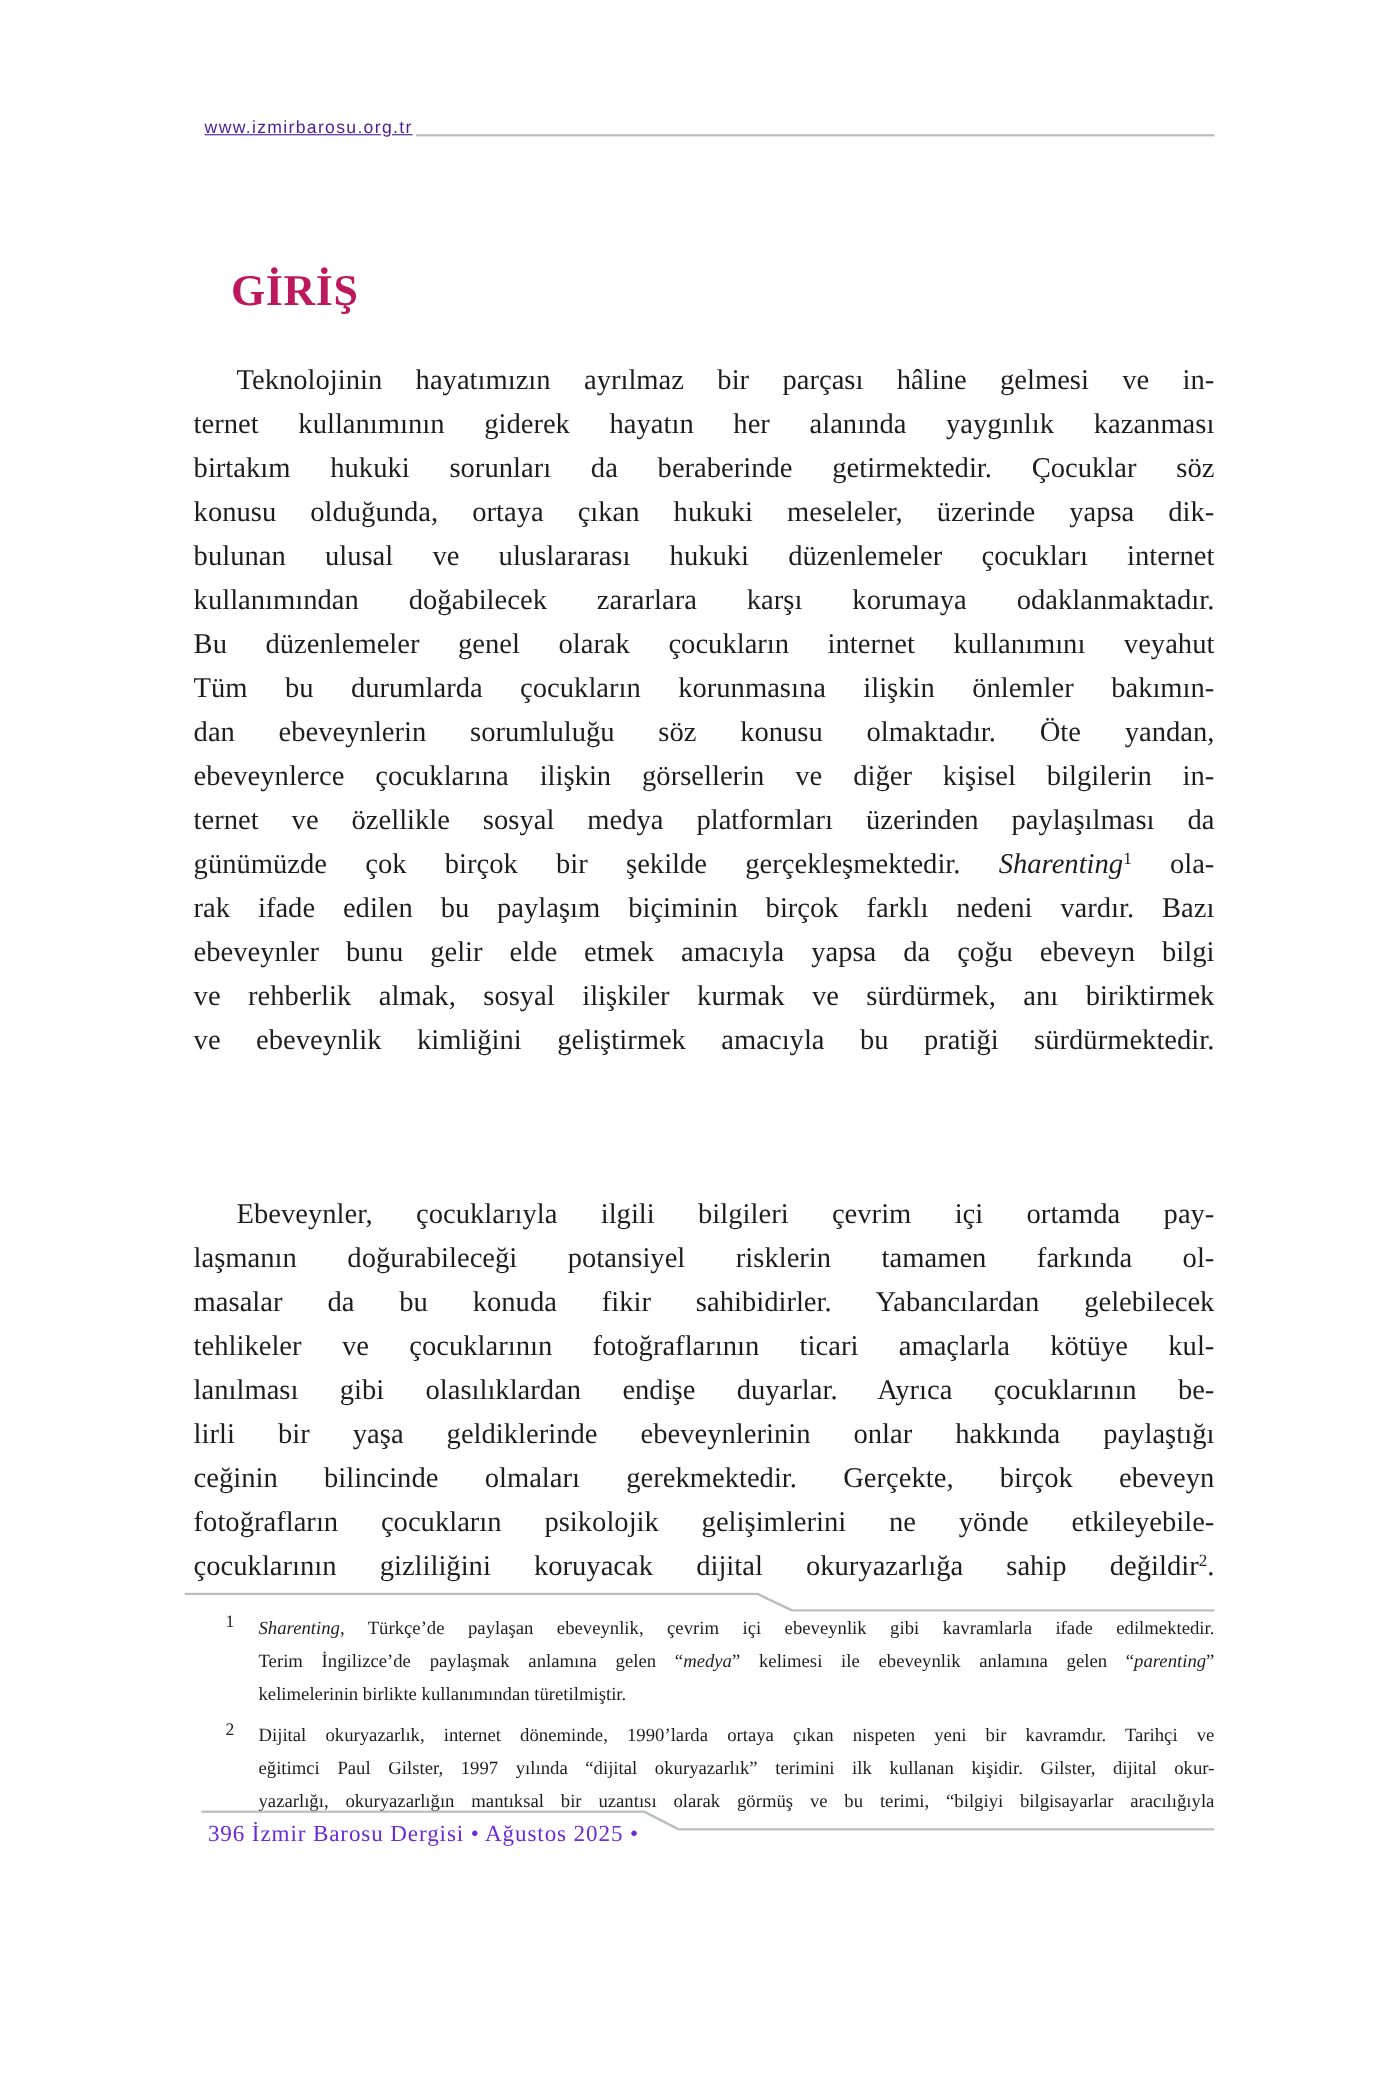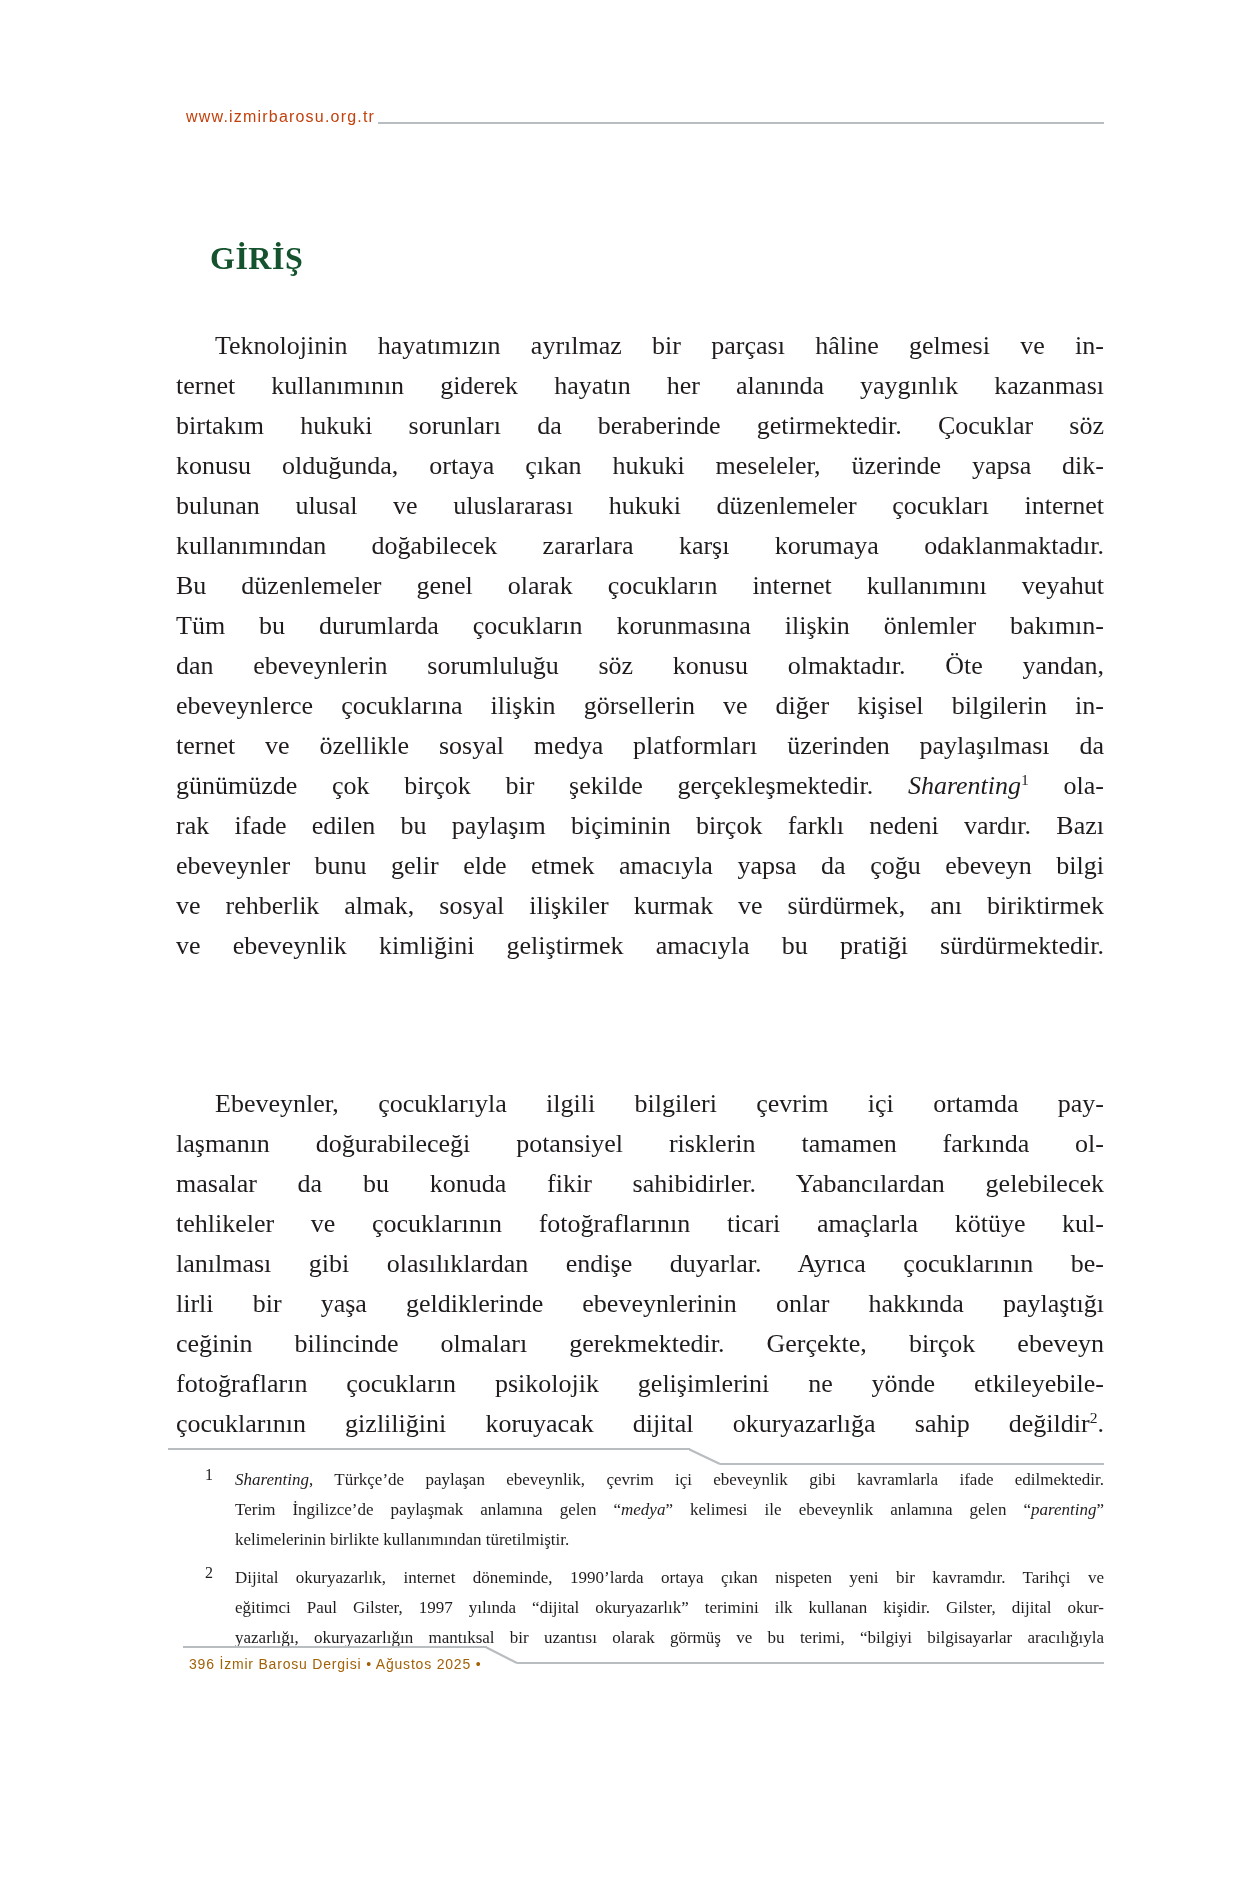--- a/index.html
+++ b/index.html
@@ -4,27 +4,27 @@
 <style>
   html,body { margin:0; padding:0; background:#ffffff; }
   .page {
     position:relative; width:1260px; height:1890px; background:#ffffff;
     font-family:"Liberation Serif", serif; color:#201c1d; overflow:hidden;
   }
 
   
   .header { position:absolute; left:186px; right:156px; top:108px; display:flex; align-items:flex-start; }
   .header-url {
-    font-family:"Liberation Sans", sans-serif; font-size:16px; color:#c2410c;
-    letter-spacing:1.2px; white-space:nowrap;
+    font-family:"Liberation Sans", sans-serif; font-size:16px; color:#4c1d95;
+    letter-spacing:1.2px; white-space:nowrap;text-decoration:underline;
   }
   .header-rule { flex:1; border-top:2px solid #b9bdbf; margin-top:14px; margin-left:3px; }
 
   
-  .title { position:absolute; left:210px; top:240px; margin:0; font-size:32px; font-weight:bold; letter-spacing:0.5px; color:#14532d; }
+  .title { position:absolute; left:210px; top:240px; margin:0; font-size:40px; font-weight:bold; letter-spacing:0.5px; color:#be185d; }
 
   
   .para { position:absolute; left:176px; width:928px; font-size:26px; line-height:40px; }
   .para1 { top:326px; }
   .para2 { top:1084px; }
   .tline { text-align:justify; text-align-last:justify; }
   .tline.indent { text-indent:39px; }
   .tline.nostretch { text-align-last:left; }
   .it { font-style:italic; }
   .sup { font-size:0.6em; vertical-align:0.55em; line-height:0; }
@@ -40,21 +40,21 @@
   .footnote { position:absolute; left:205px; width:899px; font-size:17px; line-height:30px; }
   .fn1 { top:1465px; }
   .fn2 { top:1563px; }
   .fn-marker { position:absolute; left:0; top:-5px; font-size:16px; }
   .fn-lines { margin-left:30px; }
 
   
   .footer-band { position:absolute; left:183px; right:156px; top:1646px; display:flex; align-items:flex-start; }
   .footer-left { border-top:2.2px solid #b9bdbf; padding:7px 6px 0 6px; }
   .footer-text {
-    font-family:Liberation Sans, sans-serif; font-size:14px; color:#a16207;
+    font-family:Liberation Serif, serif; font-size:21px; color:#6d28d9;
     letter-spacing:0.8px; white-space:nowrap;
   }
   .footer-band .seg-b { margin-top:16px; }
 </style>
 </head>
 <body>
 
 <div class="page">
 
   <div class="header">

